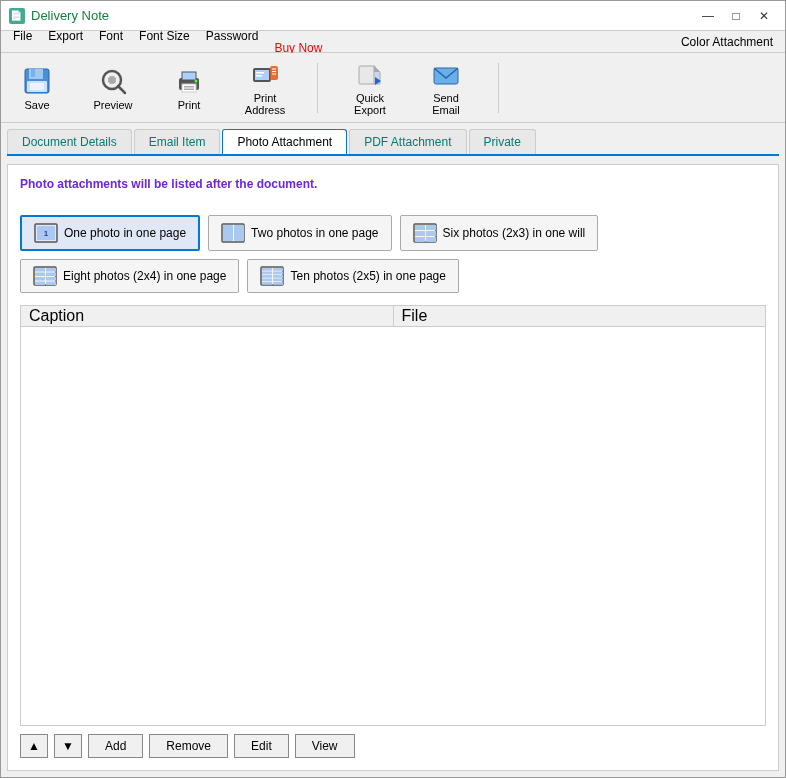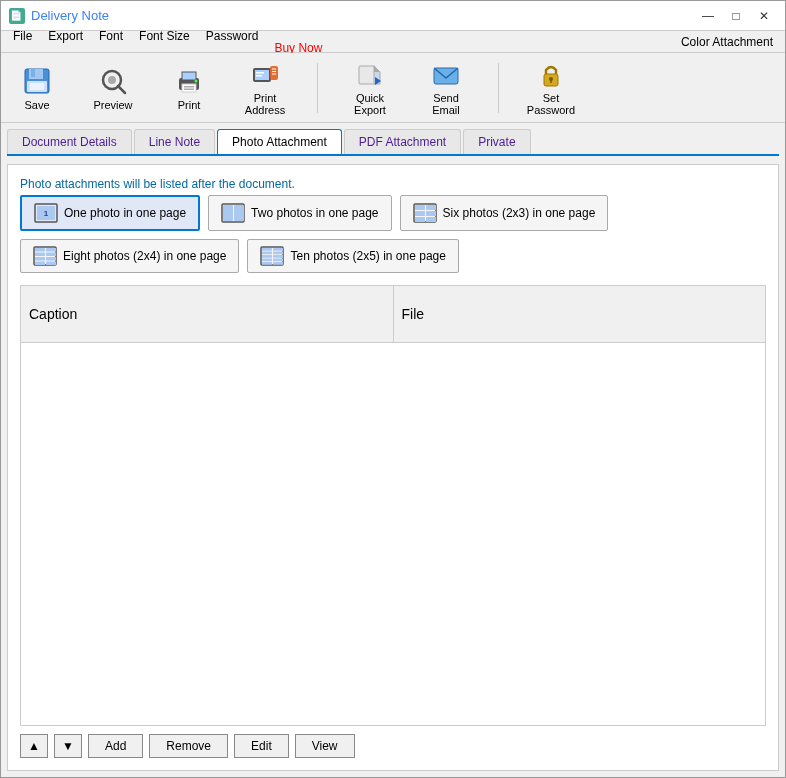--- a/index.html
+++ b/index.html
@@ -43,21 +43,21 @@
       border-radius: 2px;
       display: flex;
       align-items: center;
       justify-content: center;
       font-size: 10px;
       color: white;
     }
 
     .title-bar-title {
       font-size: 13px;
-      color: #3b82f6;
+      color: #15803d;
     }
 
     .title-bar-controls {
       display: flex;
       gap: 2px;
     }
 
     .title-btn {
       width: 26px;
       height: 20px;
@@ -158,21 +158,21 @@
       margin-bottom: 8px;
     }
 
     .tab {
       padding: 5px 14px;
       border: 1px solid #ccc;
       border-bottom: none;
       background: #e8e8e8;
       cursor: pointer;
       font-size: 12px;
-      color: #4c1d95;
+      color: #0f766e;
       margin-right: 2px;
       border-radius: 3px 3px 0 0;
     }
     .tab.active {
       background: #ffffff;
       border-color: #0078d4;
       color: #000;
       font-weight: 500;
     }
 
@@ -181,22 +181,23 @@
       flex: 1;
       background: #fff;
       border: 1px solid #ccc;
       padding: 12px;
       display: flex;
       flex-direction: column;
     }
 
     .info-text {
       font-size: 12px;
-      color: #0369a1;
-      margin-bottom: 4px;
+      color: #6d28d9;
+      margin-bottom: 24px;
+      font-weight: bold;
     }
 
     
     .photo-options {
       display: flex;
       flex-wrap: wrap;
       gap: 8px;
       margin-bottom: 12px;
     }
 
@@ -234,23 +235,23 @@
     }
 
     .file-table {
       width: 100%;
       border-collapse: collapse;
     }
 
     .file-table th {
       background: #f0f0f0;
       border-bottom: 1px solid #ccc;
-      padding: 20px 8px;
+      padding: 1px 8px;
       text-align: left;
-      font-size: 14px;
+      font-size: 16px;
       font-weight: normal;
       position: sticky;
       top: 0;
     }
 
     .file-table th:first-child {
       width: 50%;
       border-right: 1px solid #ccc;
     }
 
@@ -395,38 +396,27 @@
         <svg width="30" height="30" viewBox="0 0 30 30">
           <rect x="3" y="8" width="24" height="16" rx="2" fill="#6ab0e8" stroke="#3366aa" stroke-width="1"></rect>
           <polyline points="3,8 15,18 27,8" fill="none" stroke="#2266aa" stroke-width="1.5"></polyline>
         </svg>
       </div>
       <span>Send Email</span>
     </button>
 
     <div class="toolbar-separator"></div>
 
-    <button class="toolbar-btn">
-      <div class="toolbar-icon">
-        <svg width="30" height="30" viewBox="0 0 30 30">
-          <rect x="8" y="14" width="14" height="12" rx="2" fill="#d4a820" stroke="#a07800" stroke-width="1"></rect>
-          <path d="M10,14 L10,10 Q15,4 20,10 L20,14" fill="none" stroke="#a07800" stroke-width="2.5"></path>
-          <circle cx="15" cy="19" r="2" fill="#7a5800"></circle>
-          <line x1="15" y1="20" x2="15" y2="23" stroke="#7a5800" stroke-width="1.5"></line>
-        </svg>
-      </div>
-      <span>Set Password</span>
-    </button>
   </div>
 
   <div class="content">
 
     <div class="tab-bar">
       <div class="tab">Document Details</div>
-      <div class="tab">Line Note</div>
+      <div class="tab">Email Item</div>
       <div class="tab active">Photo Attachment</div>
       <div class="tab">PDF Attachment</div>
       <div class="tab">Private</div>
     </div>
 
     <div class="tab-content">
 
       <div class="info-text">Photo attachments will be listed after the document.</div>
 
       <div class="photo-options">
@@ -458,21 +448,21 @@
             <svg viewBox="0 0 24 20">
               <rect x="1" y="1" width="22" height="18" rx="1" fill="none" stroke="#555" stroke-width="1.5"></rect>
               <rect x="2" y="2" width="10" height="5" fill="#aac8f0" rx="0.5"></rect>
               <rect x="13" y="2" width="10" height="5" fill="#aac8f0" rx="0.5"></rect>
               <rect x="2" y="8" width="10" height="5" fill="#aac8f0" rx="0.5"></rect>
               <rect x="13" y="8" width="10" height="5" fill="#aac8f0" rx="0.5"></rect>
               <rect x="2" y="14" width="10" height="5" fill="#aac8f0" rx="0.5"></rect>
               <rect x="13" y="14" width="10" height="5" fill="#aac8f0" rx="0.5"></rect>
             </svg>
           </div>
-          <span>Six photos (2x3) in one page</span>
+          <span>Six photos (2x3) in one will</span>
         </button>
 
         <button class="layout-btn">
           <div class="layout-icon icon-8photo">
             <svg viewBox="0 0 24 20">
               <rect x="1" y="1" width="22" height="18" rx="1" fill="none" stroke="#555" stroke-width="1.5"></rect>
               <rect x="2" y="2" width="10" height="3.5" fill="#aac8f0" rx="0.5"></rect>
               <rect x="13" y="2" width="10" height="3.5" fill="#aac8f0" rx="0.5"></rect>
               <rect x="2" y="6.5" width="10" height="3.5" fill="#aac8f0" rx="0.5"></rect>
               <rect x="13" y="6.5" width="10" height="3.5" fill="#aac8f0" rx="0.5"></rect>

